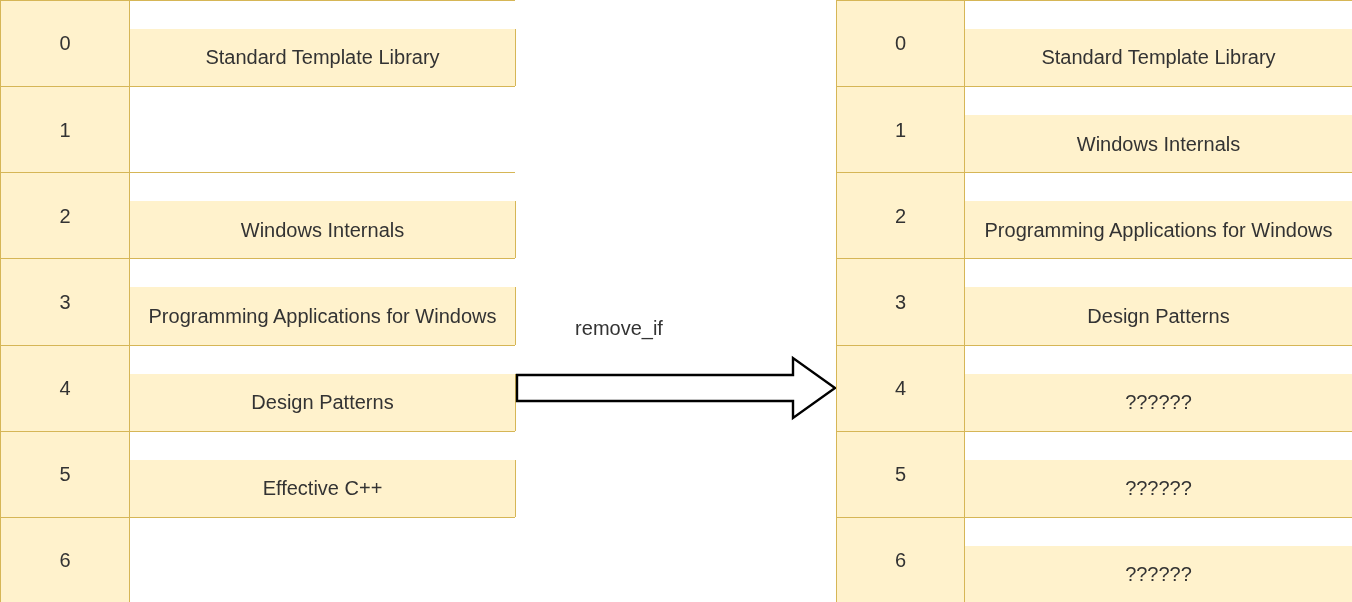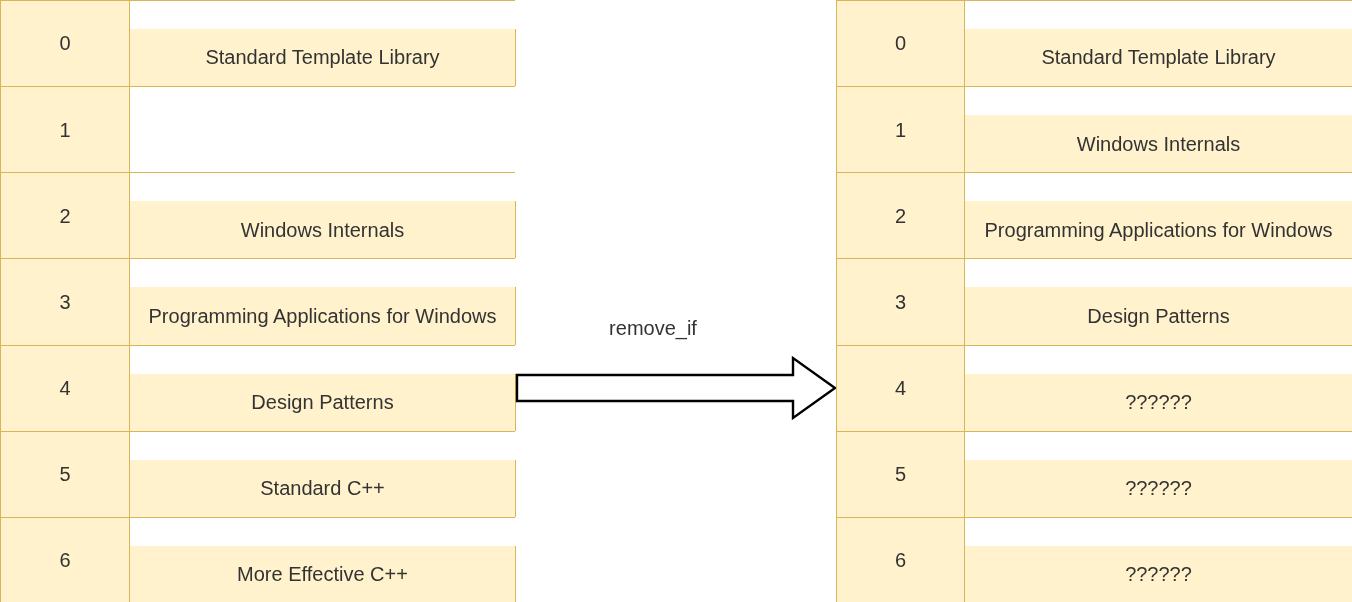--- a/index.html
+++ b/index.html
@@ -66,21 +66,21 @@
   .arrow {
     position: absolute;
     left: 514px;
     top: 355px;
     width: 324px;
     height: 66px;
   }
 
   .arrow-label {
     position: absolute;
-    left: 540px;
+    left: 506px;
     top: 318px;
     width: 226px;
     text-align: center;
     font-size: 20px;
     line-height: 1;
     color: #333333;
     white-space: nowrap;
   }
 </style>
 </head>
@@ -109,26 +109,25 @@
       <div class="cell cell-value">Programming Applications for Windows</div>
     </div>
 
     <div class="row">
       <div class="cell cell-index">4</div>
       <div class="cell cell-value">Design Patterns</div>
     </div>
 
     <div class="row">
       <div class="cell cell-index">5</div>
-      <div class="cell cell-value">Standard C++</div>
+      <div class="cell cell-value">Effective C++</div>
     </div>
 
     <div class="row">
       <div class="cell cell-index">6</div>
-      <div class="cell cell-value">More Effective C++</div>
     </div>
 
   </div>
 
   <div class="arrow-label">remove_if</div>
 
   <svg class="arrow" viewBox="0 0 324 66" preserveAspectRatio="none">
     <polygon points="3,20 279,20 279,3 321,33 279,63 279,46 3,46" fill="#ffffff" stroke="#000000" stroke-width="2.4" stroke-linejoin="miter"></polygon>
   </svg>
 

